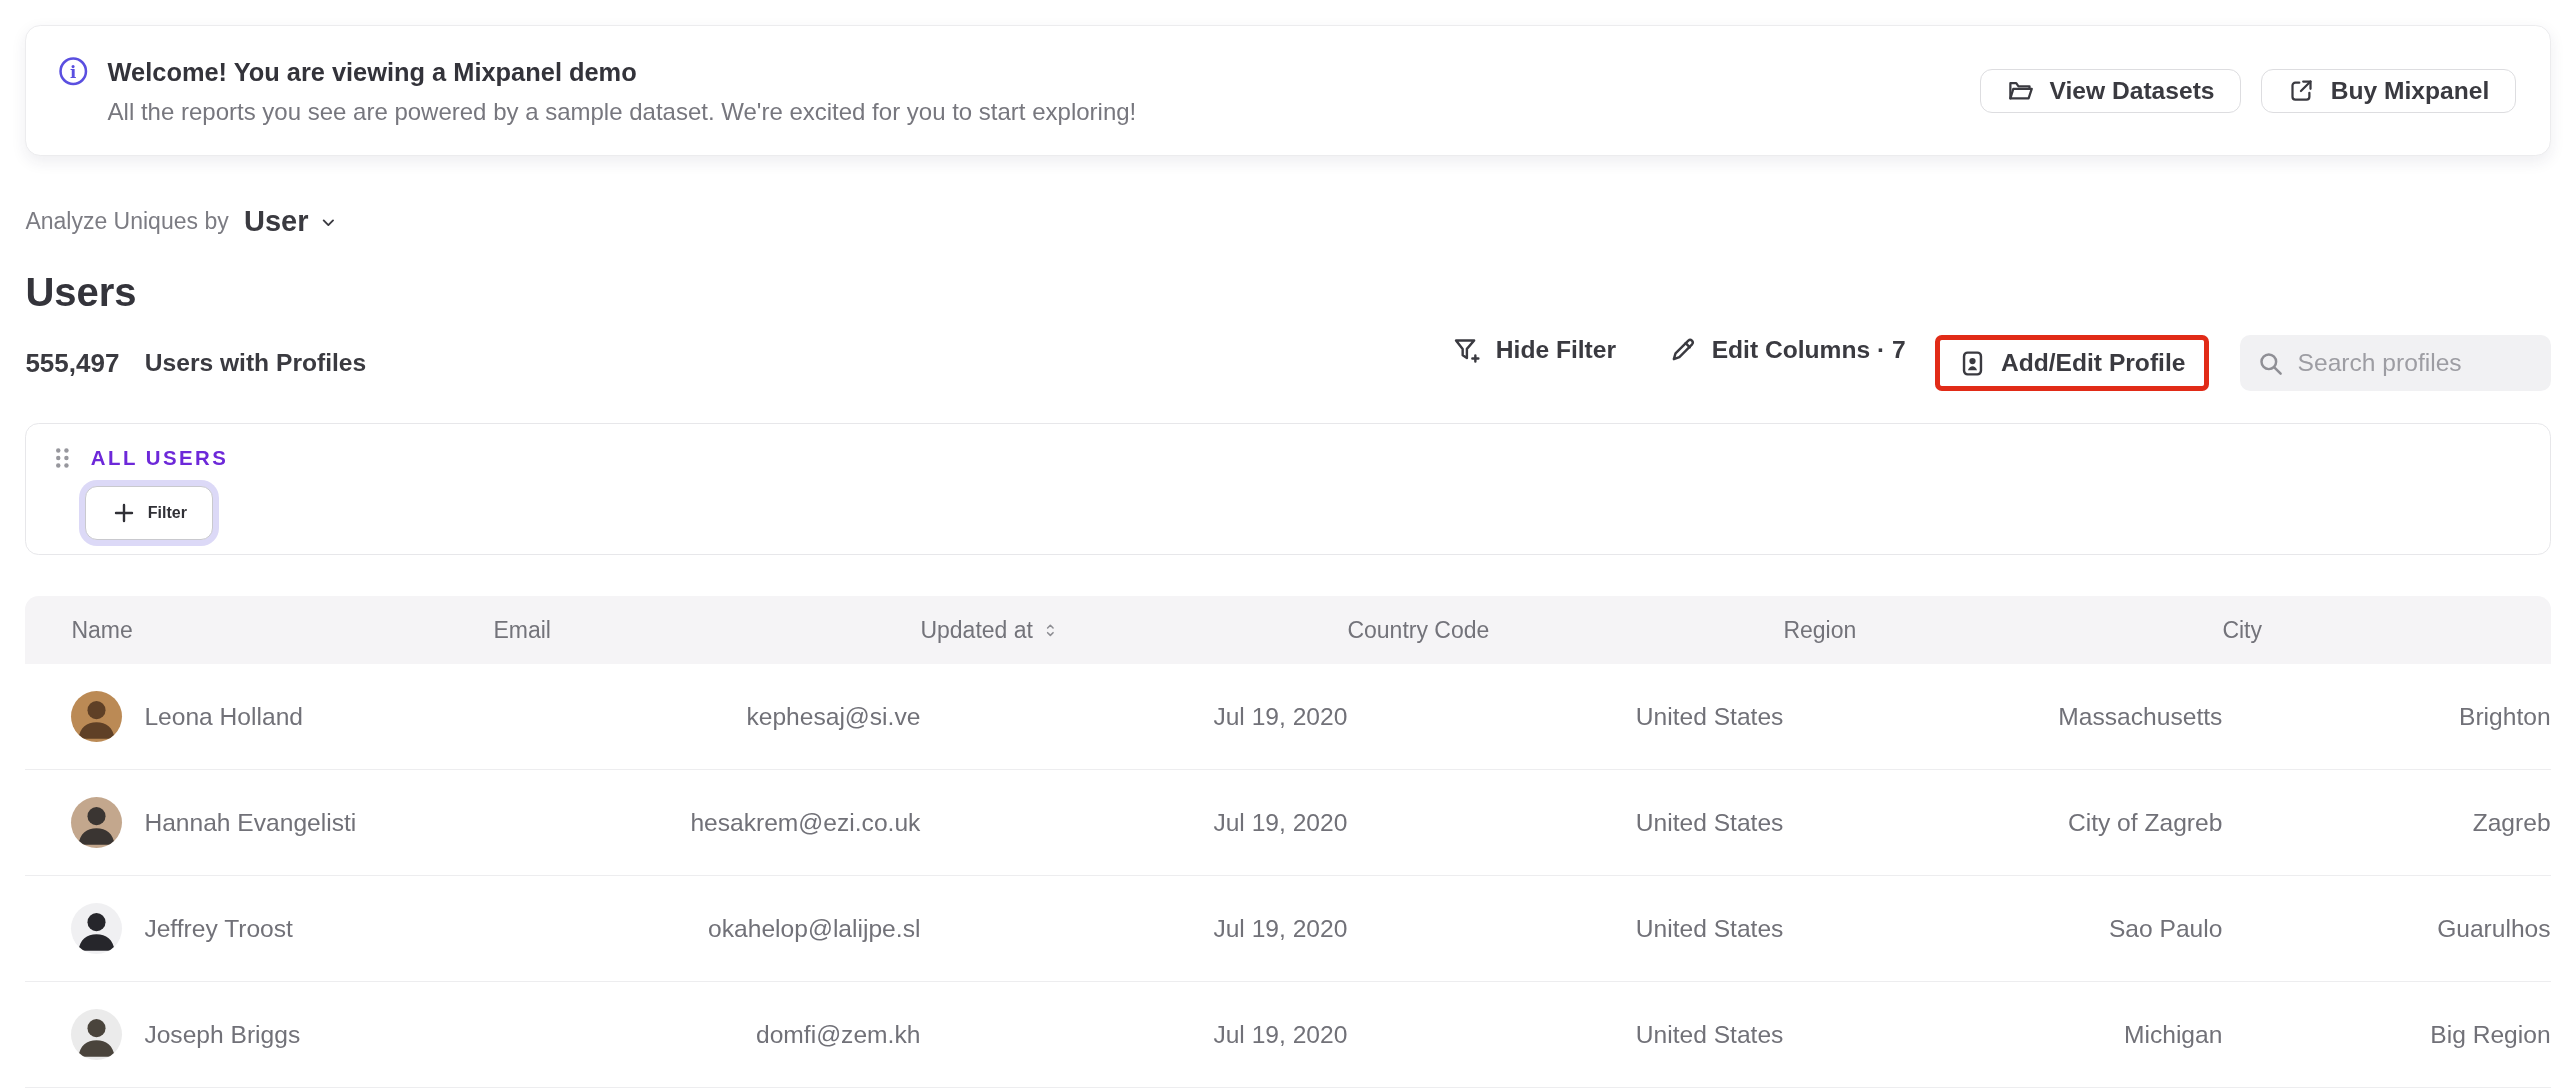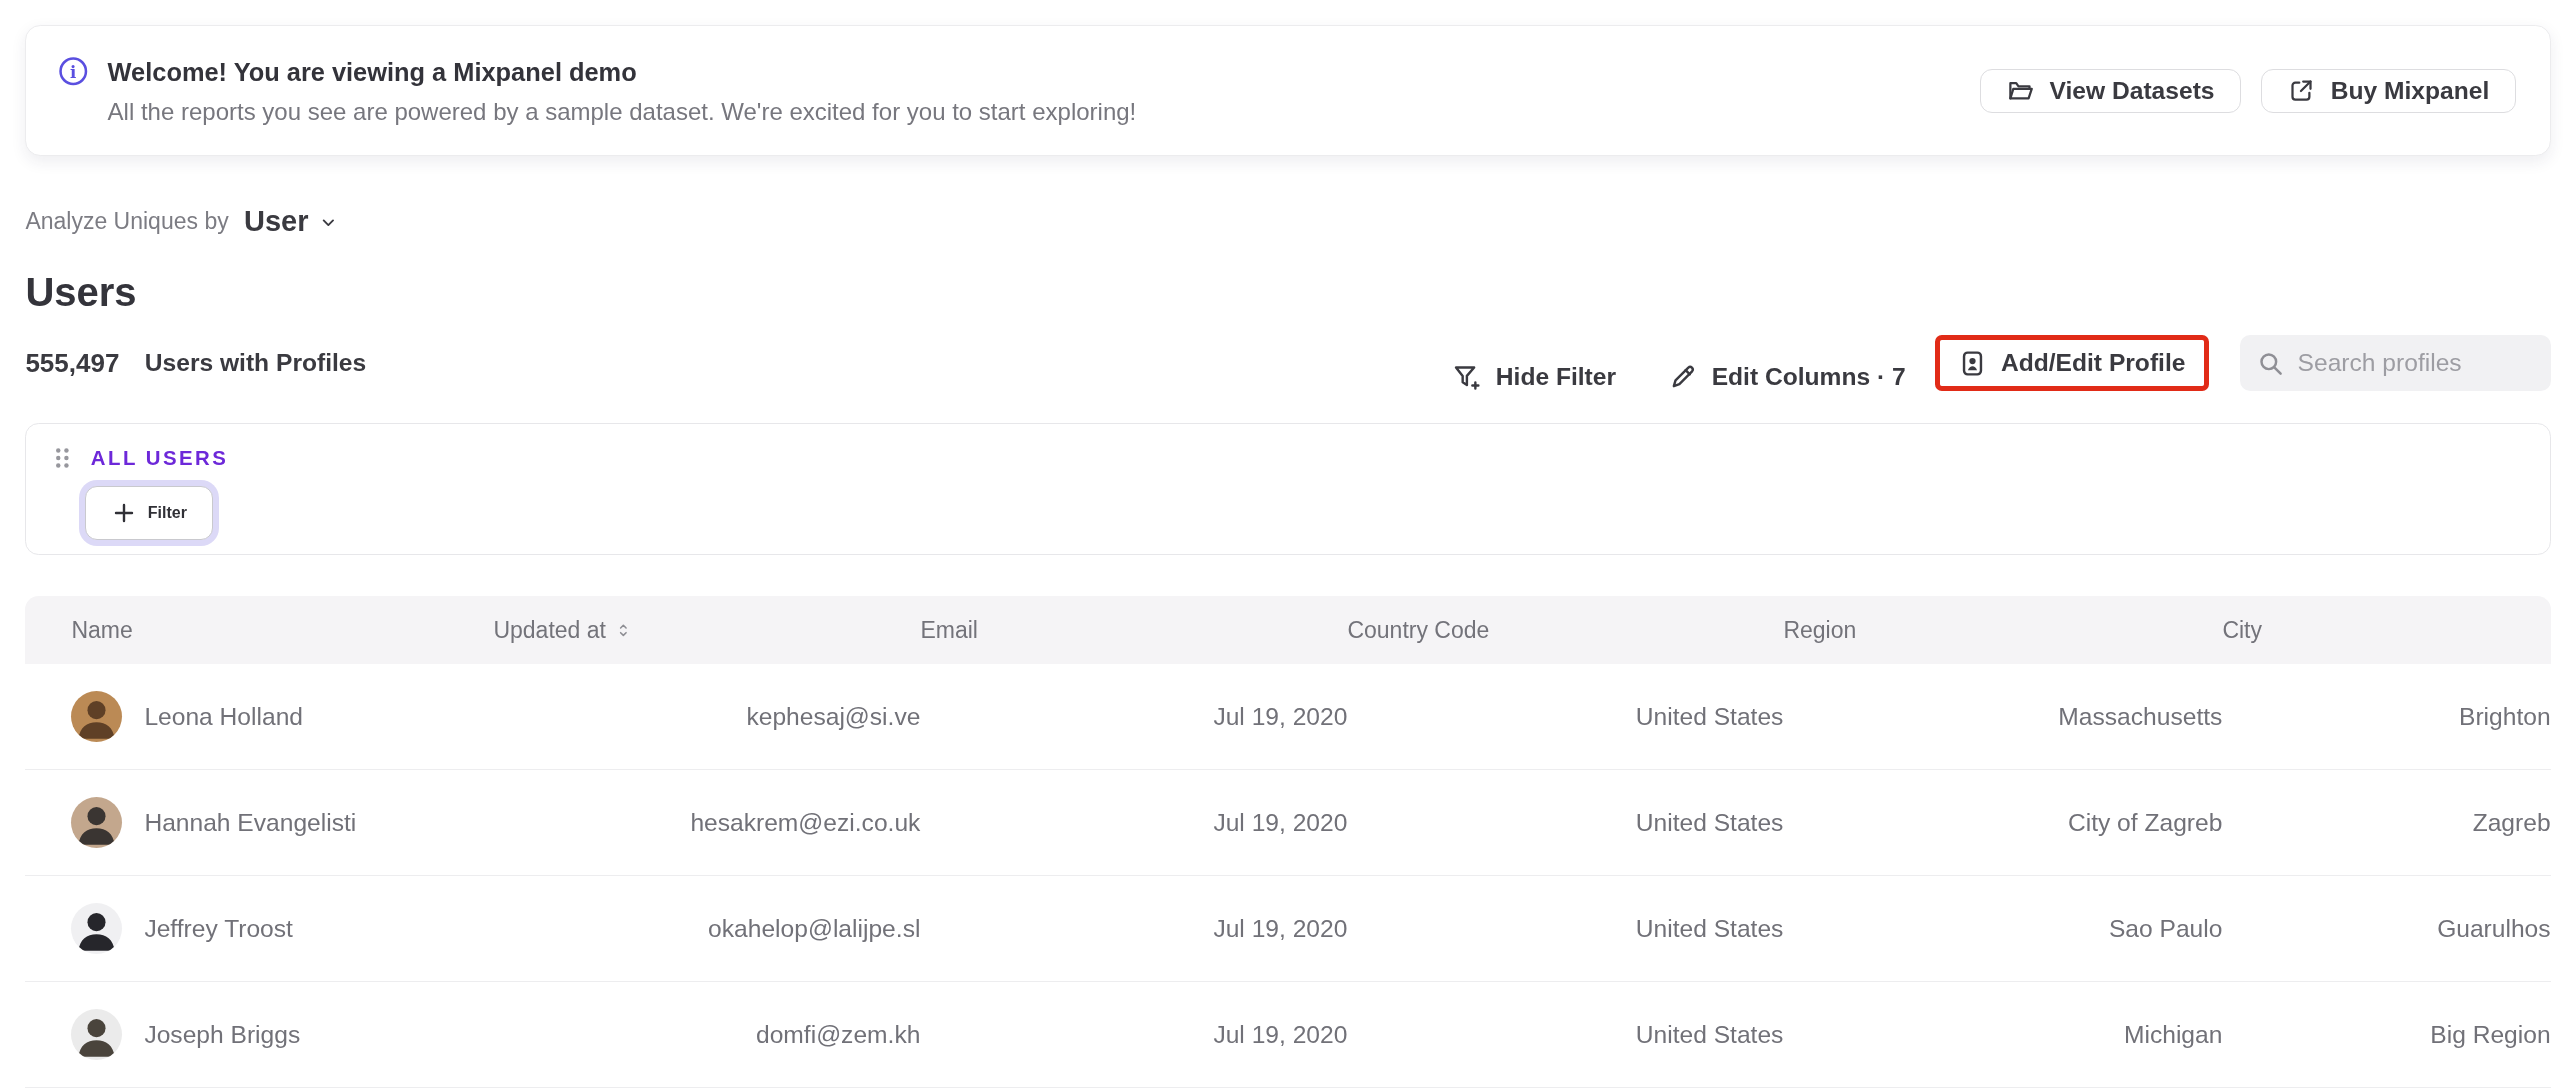--- a/index.html
+++ b/index.html
@@ -41,21 +41,21 @@
     background:none; border:none; padding:0; cursor:pointer;
     font-family:inherit; font-size:29px; font-weight:700; color:#3a3a40;
   }
 
   .page-title { margin:30.5px 0 0 0; font-size:40px; font-weight:700; color:#34343b; line-height:46px; }
 
   
   .count-toolbar { margin-top:20.4px; display:flex; align-items:center; }
   .count-num { font-size:26px; font-weight:700; color:#3a3a40; }
   .count-label { margin-left:25.4px; font-size:24.6px; font-weight:700; color:#3a3a40; }
-  .tools { margin-left:auto; display:flex; align-items:flex-end; }
+  .tools { margin-left:auto; display:flex; align-items:flex-start; }
   .tool-btn {
     display:inline-flex; align-items:center; gap:13.6px;
     background:none; border:none; padding:0; cursor:pointer;
     font-family:inherit; font-size:24.6px; font-weight:700; color:#3a3a40;
   }
   .tool-hide { margin-right:53px; }
   .tool-edit { margin-right:29px; }
   .red-wrap {
     border:5.1px solid #e12b17; border-radius:6.8px;
     padding:8.5px 18.7px; display:flex; align-items:center; background:#fff;
@@ -240,31 +240,31 @@
       <span>Filter</span>
     </button>
   </section>
 
   <section class="table">
     <header class="thead grid">
       <div class="hcell">
           <span>Name</span>
         </div>
       <div class="hcell">
+          <span>Email</span>
+        </div>
+      <div class="hcell">
         <span>Updated at</span>
         <span class="icon">
           <svg width="18.7" height="18.7" viewBox="0 0 24 24" fill="none" stroke="#8d8d93" stroke-width="2" stroke-linecap="round" stroke-linejoin="round">
             <path d="M8.5 9l3.5-3.5L15.5 9"></path>
             <path d="M8.5 15l3.5 3.5L15.5 15"></path>
           </svg>
         </span>
       </div>
-      <div class="hcell">
-          <span>Email</span>
-        </div>
       <div class="hcell">
           <span>Country Code</span>
         </div>
       <div class="hcell">
           <span>Region</span>
         </div>
       <div class="hcell">
           <span>City</span>
         </div>
     </header>

